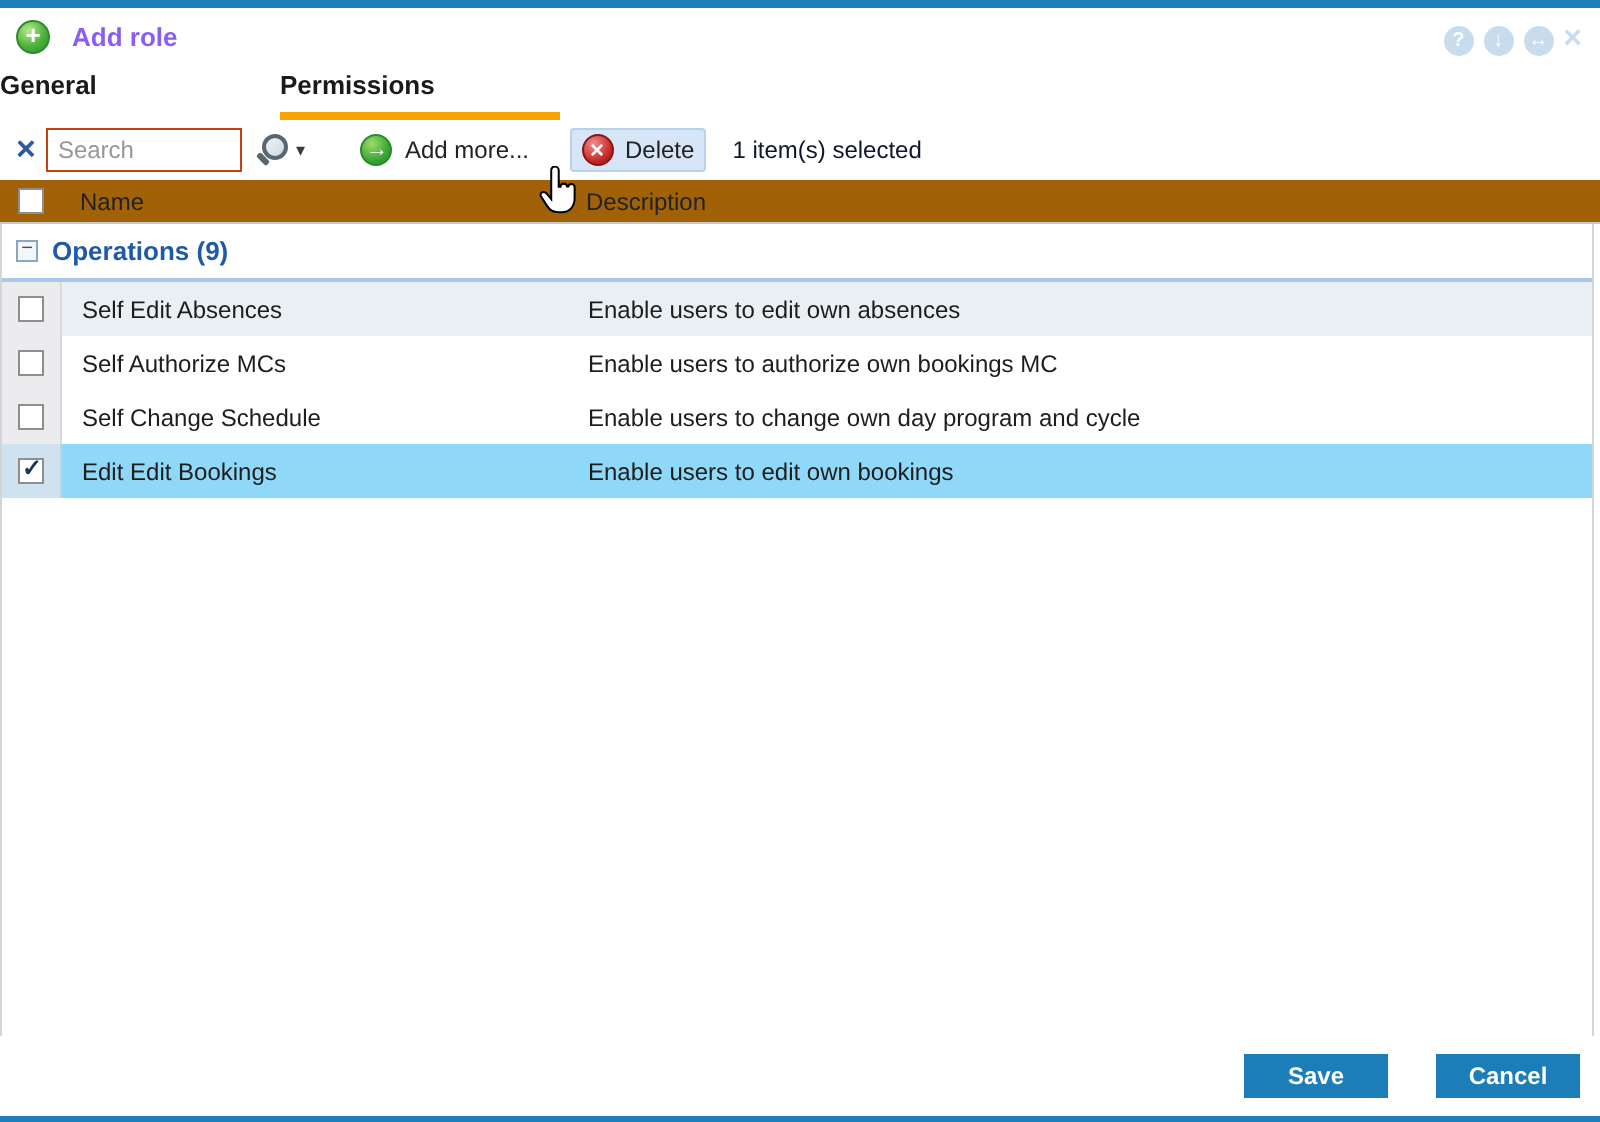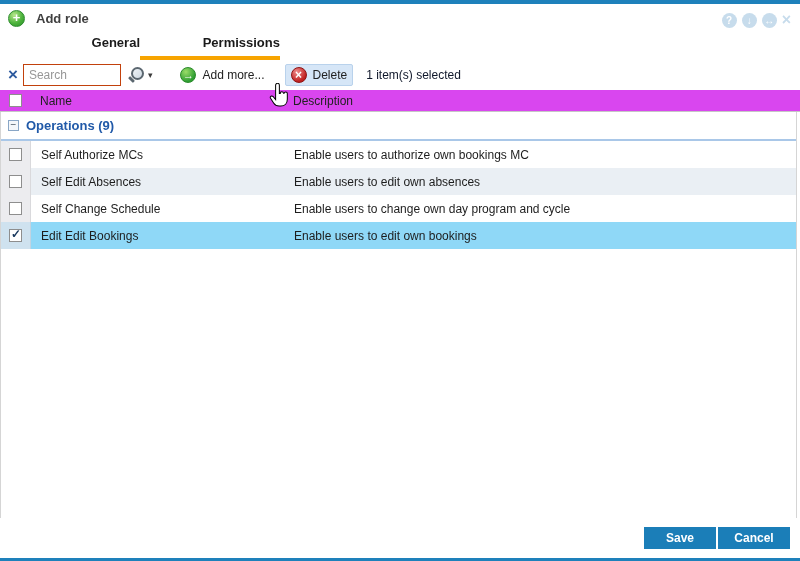--- a/index.html
+++ b/index.html
@@ -7,28 +7,28 @@
   .window { position:relative; width:800px; height:561px; background:#fff; }
 
   .top-bar { height:4px; background:#1e81bb; }
   .bottom-bar { height:3px; background:#1e81bb; }
 
   .titlebar { height:28px; display:flex; align-items:center; padding-left:8px; position:relative; }
   .add-icon { width:17px; height:17px; border-radius:50%;
     background: radial-gradient(circle at 35% 28%, #b8e78c, #4db33c 55%, #2a8f2a);
     border:1px solid #2e8c2e; color:#fff; font-weight:bold; font-size:13px; line-height:14px;
     display:flex; align-items:center; justify-content:center; }
-  .title { font-weight:bold; font-size:13px; color:#404040; margin-left:11px; }
+  .title { font-weight:bold; font-size:13px; color:#8b5cf6; margin-left:11px; }
   .win-controls { position:absolute; right:9px; top:7px; display:flex; gap:5px; align-items:center; }
   .wc { width:15px; height:15px; border-radius:50%; background:#c7dcec; color:#fff;
     font-size:10px; font-weight:bold; display:flex; align-items:center; justify-content:center; }
   .wc-x { background:none; color:#c7dcec; font-size:16px; font-weight:bold; width:auto; height:auto; border-radius:0; }
 
   .tabs { height:28px; display:flex; }
-  .tab { width:140px; text-align:right; font-weight:bold; font-size:13px; color:#1a1a1a;
+  .tab { width:140px; text-align:left; font-weight:bold; font-size:13px; color:#1a1a1a;
     line-height:22px; position:relative; cursor:default; }
   .tab.active::after { content:""; position:absolute; left:0; right:0; bottom:0; height:4px; background:#f7a400; }
 
   .toolbar { height:30px; display:flex; align-items:center; }
   .clear-x { color:#2d5a9e; font-weight:bold; font-size:17px; margin-left:8px; line-height:16px; }
   .search-input { width:98px; height:22px; border:1px solid #c2410c; margin-left:5px;
     font-size:12px; padding:0 5px; color:#333; font-family:inherit; outline:none; }
   .search-input::placeholder { color:#979797; }
   .magnifier { position:relative; width:17px; height:17px; margin-left:7px; display:inline-block; }
   .magnifier::before { content:""; position:absolute; left:3px; top:0px; width:9px; height:9px;
@@ -40,40 +40,40 @@
     font-size:12px; color:#222; font-family:inherit; padding:2px 5px; }
   .add-more-btn { margin-left:22px; }
   .ico-circle { width:16px; height:16px; min-width:16px; border-radius:50%; color:#fff; font-weight:bold;
     display:flex; align-items:center; justify-content:center; }
   .ico-green { background: radial-gradient(circle at 35% 28%, #9bdd68, #2f9e33 70%); border:1px solid #2a8a2a; font-size:11px; }
   .ico-red { background: radial-gradient(circle at 35% 28%, #ef8d8d, #c02020 70%); border:1px solid #8d1414; font-size:12px; line-height:12px; }
   .delete-btn { margin-left:14px; background:#d6e6f7; border:1px solid #b9d2ec; border-radius:2px; }
   .sel-status { color:#0f172a; font-size:12px; margin-left:13px; }
 
   .grid-header { height:22px; display:grid; grid-template-columns:30px 263px 1fr; align-items:center;
-    border-bottom:1px solid #c6c6c6; background:#d946ef; font-size:12px; color:#222; }
+    border-bottom:1px solid #c6c6c6; background:#a16207; font-size:12px; color:#222; }
   .checkbox { width:13px; height:13px; border:1px solid #8e8e8e; background:#fff; margin:0 auto; position:relative; }
   .checkbox .check { position:absolute; left:1px; top:-3px; font-size:12px; font-weight:bold; color:#16365c; }
   .col-name, .name-cell { padding-left:10px; }
 
   .table-body { height:406px; width:797px; border-left:1px solid #d5d5d5; border-right:1px solid #d5d5d5; background:#fff; }
   .group-row { height:27px; display:flex; align-items:center; padding-left:7px; gap:7px;
     font-weight:bold; font-size:13px; color:#2059a8; }
   .collapse-box { width:11px; height:11px; border:1px solid #89a6c6; font-size:10px; line-height:8px;
     text-align:center; color:#44515e; background:#f4f7fa; font-weight:normal; }
   .group-sep { height:2px; background:#a9c7e8; }
   .row { height:27px; display:grid; grid-template-columns:30px 263px 1fr; align-items:center;
     font-size:12px; color:#1d1d1d; }
   .cb-cell { height:100%; background:#ececef; border-right:1px solid #d9d9dc;
     display:flex; align-items:center; justify-content:center; }
   .row.alt { background:#eaeff4; }
   .row.selected { background:#8fd8f7; }
   .row.selected .cb-cell { background:#cfe2ef; border-right:1px solid #c2d4e2; }
 
-  .footer { height:40px; display:flex; justify-content:flex-end; align-items:center; gap:2px; padding-right:10px; }
+  .footer { height:40px; display:flex; justify-content:flex-end; align-items:center; gap:24px; padding-right:10px; }
   .btn { width:72px; height:22px; background:#1b7eb8; color:#fff; font-weight:bold; font-size:12px;
     border:none; font-family:inherit; }
 
   .cursor { position:absolute; left:268px; top:83px; width:21px; height:26px; pointer-events:none; }
 </style>
 </head>
 <body>
 
 <div class="window">
   <div class="top-bar"></div>
@@ -116,34 +116,34 @@
     <span class="col-desc">Description</span>
   </div>
 
   <div class="table-body">
     <div class="group-row">
       <span class="collapse-box">−</span>
       <span>Operations (9)</span>
     </div>
     <div class="group-sep"></div>
 
+    <div class="row alt">
+      <span class="cb-cell">
+          <span class="checkbox"></span>
+        </span>
+      <span class="name-cell">Self Edit Absences</span>
+      <span class="desc-cell">Enable users to edit own absences</span>
+    </div>
+
     <div class="row">
       <span class="cb-cell">
           <span class="checkbox"></span>
         </span>
       <span class="name-cell">Self Authorize MCs</span>
       <span class="desc-cell">Enable users to authorize own bookings MC</span>
-    </div>
-
-    <div class="row alt">
-      <span class="cb-cell">
-          <span class="checkbox"></span>
-        </span>
-      <span class="name-cell">Self Edit Absences</span>
-      <span class="desc-cell">Enable users to edit own absences</span>
     </div>
 
     <div class="row">
       <span class="cb-cell">
           <span class="checkbox"></span>
         </span>
       <span class="name-cell">Self Change Schedule</span>
       <span class="desc-cell">Enable users to change own day program and cycle</span>
     </div>
 

